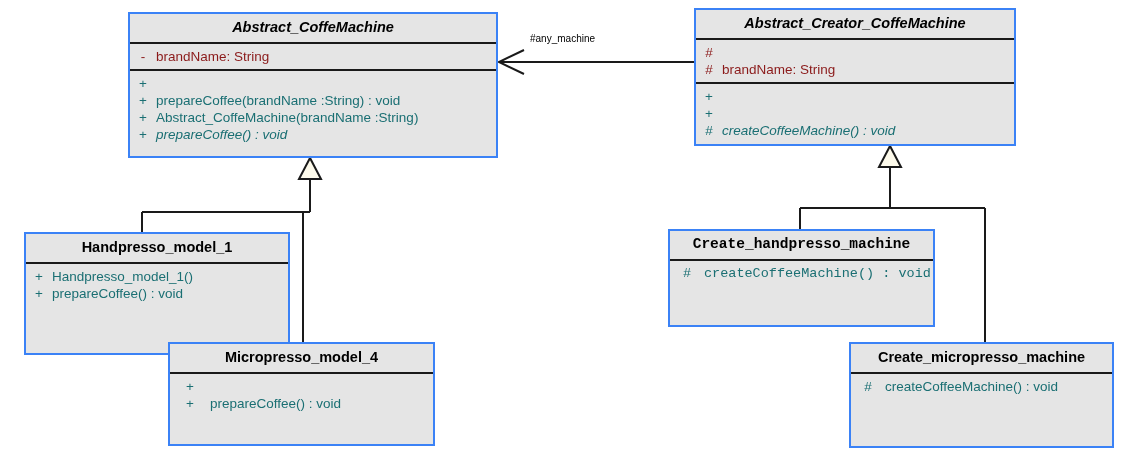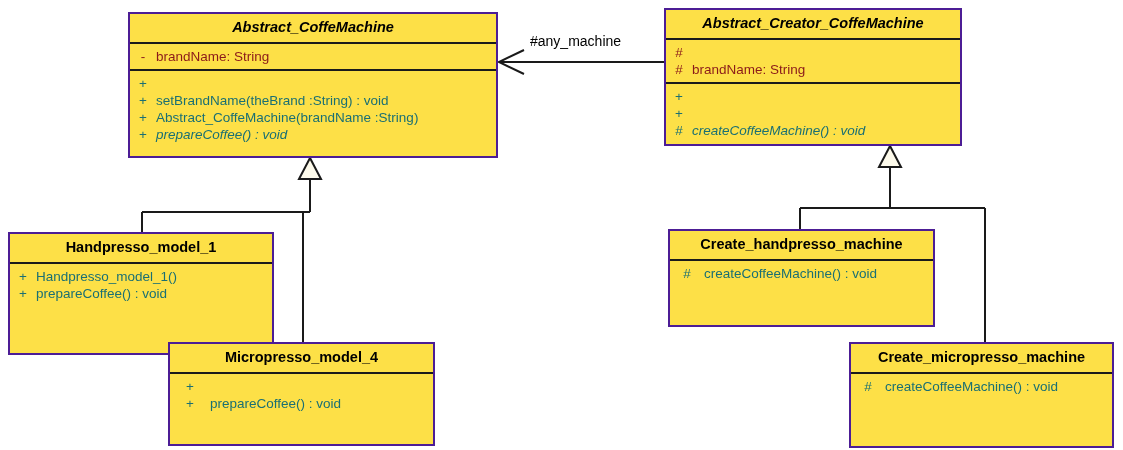--- a/index.html
+++ b/index.html
@@ -13,22 +13,22 @@
   #canvas {
     position: relative;
     width: 1123px;
     height: 450px;
     background: #ffffff;
     overflow: hidden;
   }
   
   .uml-class {
     position: absolute;
-    background: #fde047;
-    border: 2px solid #4c1d95;
+    background: #e5e5e5;
+    border: 2px solid #3b82f6;
     box-sizing: border-box;
     z-index: 5;
   }
   .uml-title {
     text-align: center;
     font-size: 14.5px;
     font-weight: bold;
     color: #000000;
     padding: 6px 4px 6px 4px;
     line-height: 1.1;
@@ -77,21 +77,21 @@
     left: 0;
     top: 0;
     width: 1123px;
     height: 450px;
     z-index: 2;
     pointer-events: none;
   }
   #edge-label {
     position: absolute;
     z-index: 6;
-    font-size: 14px;
+    font-size: 10px;
     color: #000000;
     white-space: nowrap;
   }
 </style>
 </head>
 <body>
 
 <div id="canvas">
 
   <svg id="edges" viewBox="0 0 1123 450" width="1123" height="450">
@@ -129,34 +129,34 @@
         <span class="uml-text">brandName:  String</span>
       </div>
     </div>
     <div class="uml-sep"></div>
     <div class="uml-compartment">
       <div class="uml-row meth-row">
         <span class="uml-vis">+</span>
       </div>
       <div class="uml-row meth-row">
         <span class="uml-vis">+</span>
-        <span class="uml-text">setBrandName(theBrand :String) : void</span>
+        <span class="uml-text">prepareCoffee(brandName :String) : void</span>
       </div>
       <div class="uml-row meth-row">
         <span class="uml-vis">+</span>
         <span class="uml-text">Abstract_CoffeMachine(brandName :String)</span>
       </div>
       <div class="uml-row meth-row abstract-op">
         <span class="uml-vis">+</span>
         <span class="uml-text">prepareCoffee() : void</span>
       </div>
     </div>
   </div>
 
-  <div class="uml-class" style="left:664px; top:8px; width:298px; height:138px;">
+  <div class="uml-class" style="left:694px; top:8px; width:322px; height:138px;">
     <div class="uml-title abstract">Abstract_Creator_CoffeMachine</div>
     <div class="uml-sep"></div>
     <div class="uml-compartment">
       <div class="uml-row attr-row">
         <span class="uml-vis">#</span>
       </div>
       <div class="uml-row attr-row">
         <span class="uml-vis">#</span>
         <span class="uml-text">brandName:  String</span>
       </div>
@@ -169,21 +169,21 @@
       <div class="uml-row meth-row">
         <span class="uml-vis">+</span>
       </div>
       <div class="uml-row meth-row abstract-op">
         <span class="uml-vis">#</span>
         <span class="uml-text">createCoffeeMachine() : void</span>
       </div>
     </div>
   </div>
 
-  <div class="uml-class" style="left:8px; top:232px; width:266px; height:123px;">
+  <div class="uml-class" style="left:24px; top:232px; width:266px; height:123px;">
     <div class="uml-title">Handpresso_model_1</div>
     <div class="uml-sep"></div>
     <div class="uml-compartment">
       <div class="uml-row meth-row">
         <span class="uml-vis">+</span>
         <span class="uml-text">Handpresso_model_1()</span>
       </div>
       <div class="uml-row meth-row">
         <span class="uml-vis">+</span>
         <span class="uml-text">prepareCoffee() : void</span>
@@ -198,21 +198,21 @@
       <div class="uml-row meth-row">
         <span class="uml-vis" style="width:40px">+</span>
       </div>
       <div class="uml-row meth-row">
         <span class="uml-vis" style="width:40px">+</span>
         <span class="uml-text">prepareCoffee() : void</span>
       </div>
     </div>
   </div>
 
-  <div class="uml-class" style="left:668px; top:229px; width:267px; height:98px;">
+  <div class="uml-class" style="left:668px; top:229px; width:267px; height:98px;font-family:Liberation Mono, monospace;">
     <div class="uml-title">Create_handpresso_machine</div>
     <div class="uml-sep"></div>
     <div class="uml-compartment">
       <div class="uml-row meth-row">
         <span class="uml-vis" style="width:34px">#</span>
         <span class="uml-text">createCoffeeMachine() : void</span>
       </div>
     </div>
   </div>
 

